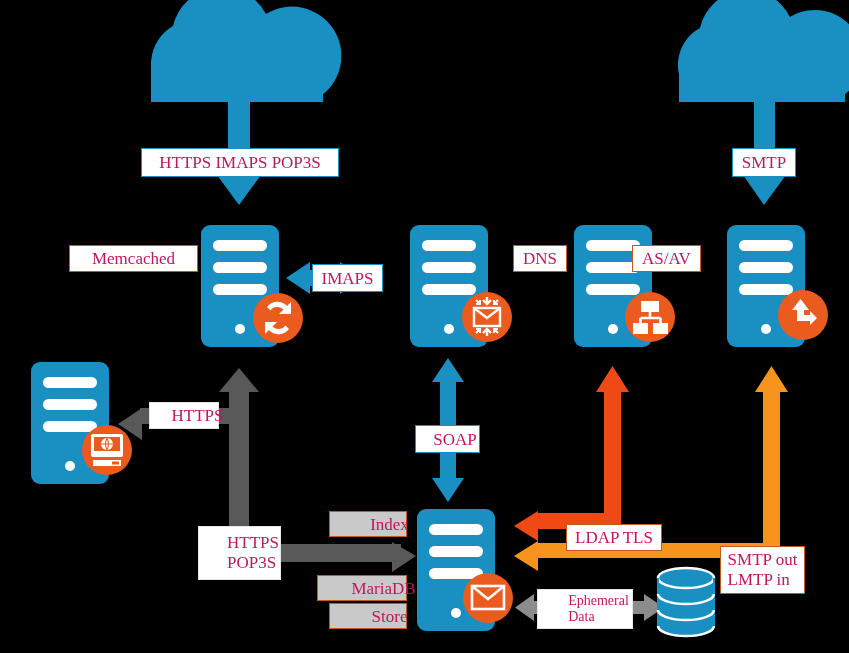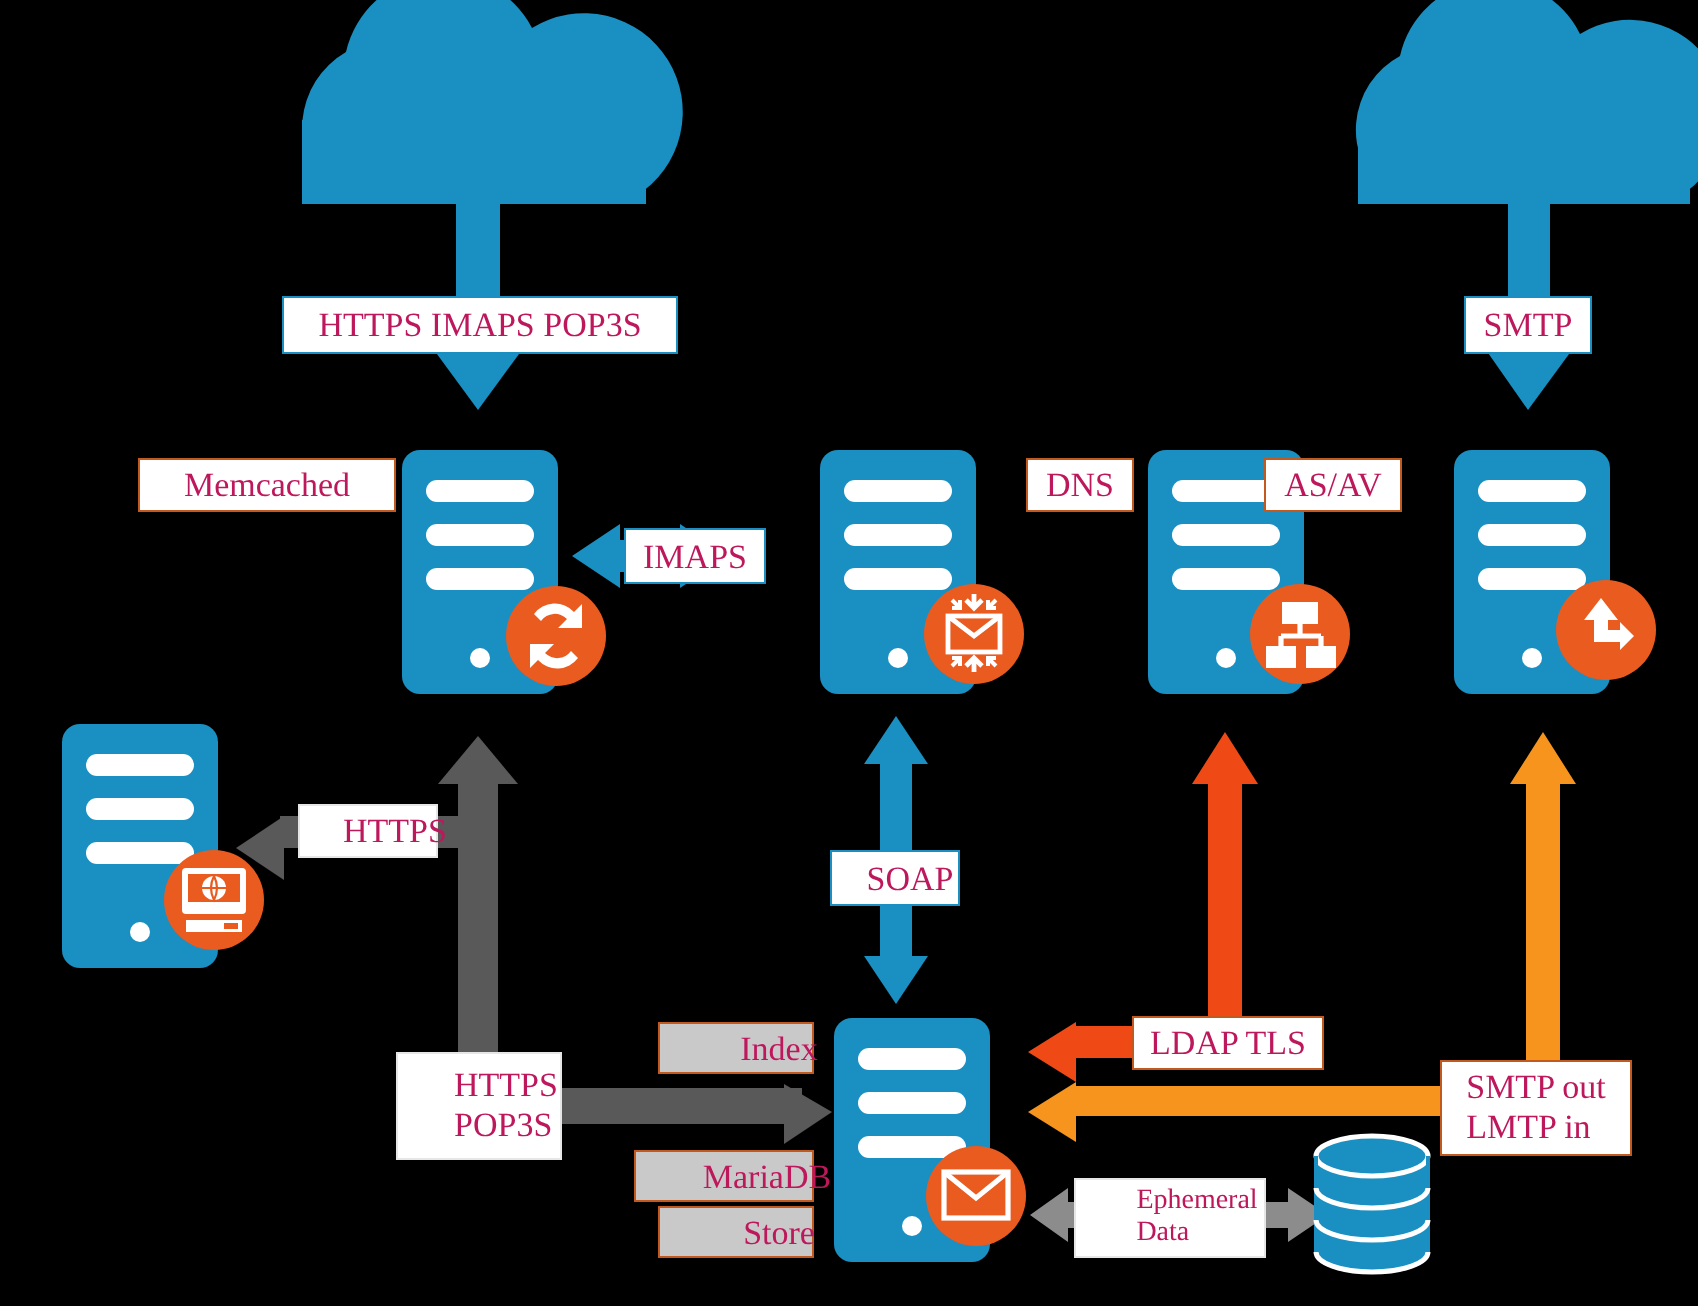--- a/index.html
+++ b/index.html
@@ -30,21 +30,21 @@
     font-family: Liberation Serif, serif;
     font-size: 17px;
     line-height: 19px;
     white-space: pre;
     display: flex;
     align-items: center;
     justify-content: center;
     padding: 1px 5px;
   }
   .lbl.blue   { border: 1.5px solid #1a8fc1; }
-  .lbl.orange { border: 1.5px solid #c2591f; }
+  .lbl.orange { border: 1.5px solid #c2591f; margin-top: 16px; }
   .lbl.gray   { border: 1.5px solid #e6e6e6; padding-left: 32px; }
   .lbl.grayfill {
     background: #c9c9c9;
     border: 1.5px solid #c2591f;
     padding-left: 48px;
   }
   .lbl.two { line-height: 20px; }
 </style>
 </head>
 <body>
@@ -224,19 +224,19 @@
 POP3S</div>
 
   <div class="lbl grayfill" style="left:329px; top:511px; width:78px; height:26px;">Index</div>
 
   <div class="lbl grayfill" style="left:317px; top:575px; width:90px; height:26px;">MariaDB</div>
 
   <div class="lbl grayfill" style="left:329px; top:603px; width:78px; height:26px;">Store</div>
 
   <div class="lbl orange" style="left:566px; top:508px; width:96px; height:27px;">LDAP TLS</div>
 
-  <div class="lbl orange two" style="left:720px; top:530px; width:96px; height:48px;">SMTP out
+  <div class="lbl orange two" style="left:720px; top:530px; width:85px; height:48px;">SMTP out
 LMTP in</div>
 
   <div class="lbl gray two" style="left:537px; top:589px; width:96px; height:40px; font-size:14px; line-height:16px;">Ephemeral
 Data</div>
 
 </div>
 
 </body></html>

